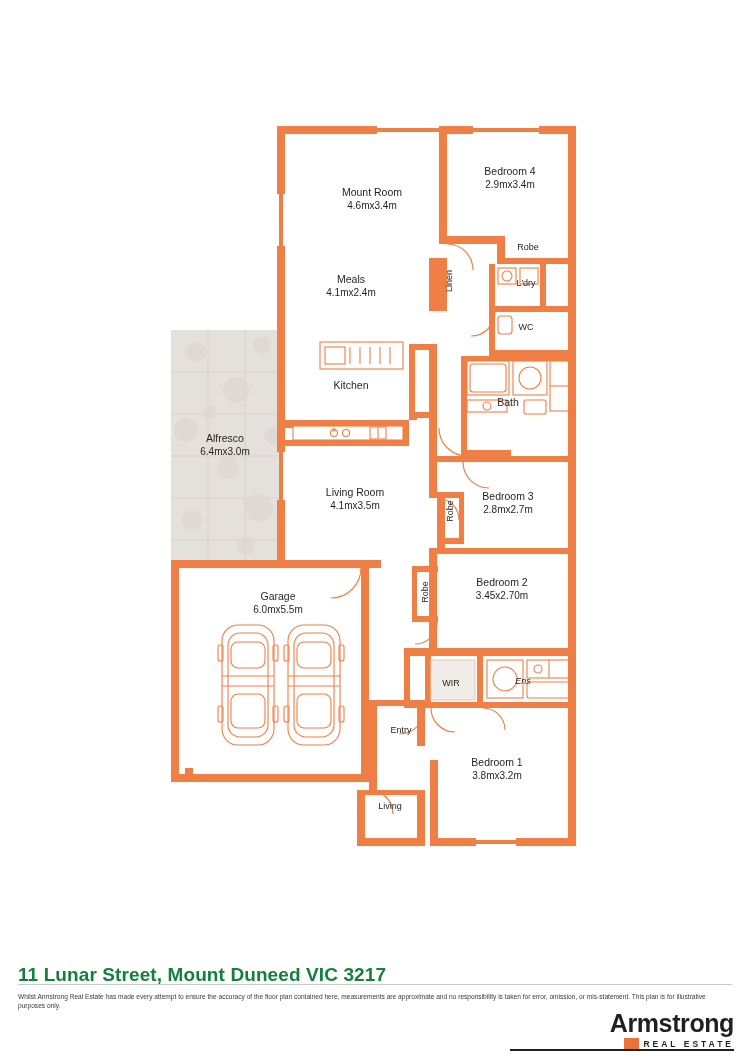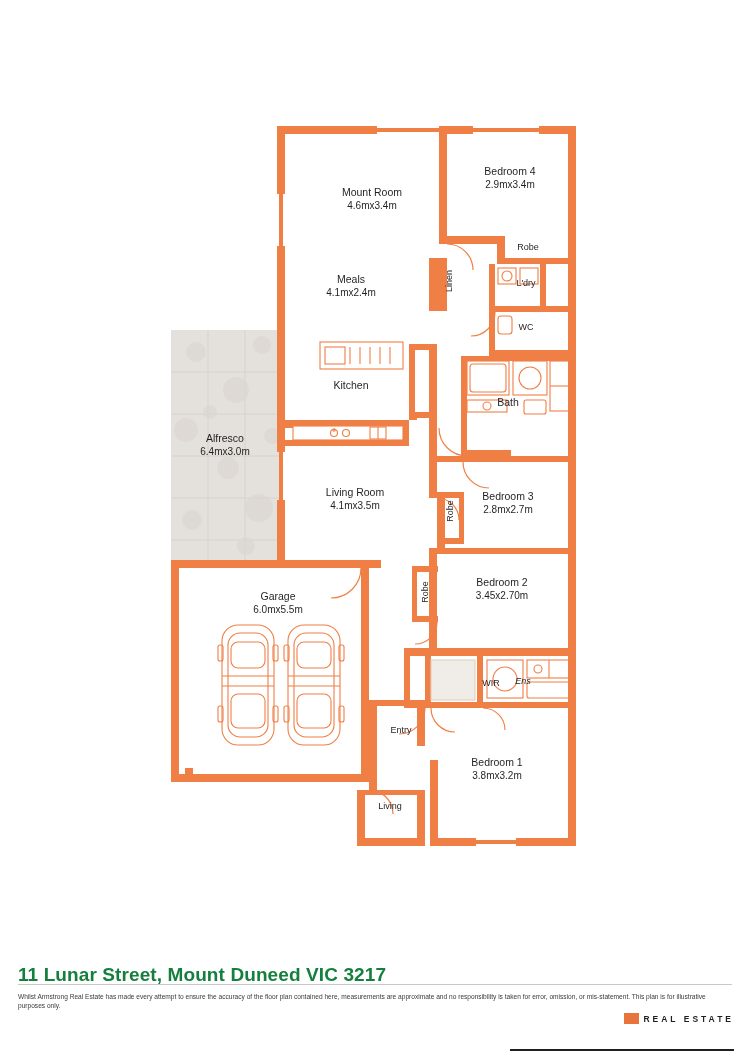--- a/index.html
+++ b/index.html
@@ -286,32 +286,33 @@
 </div>
 
 <div class="room-label" style="left:228px;top:590px;width:100px;">
   <span>Garage</span>
   <span class="dim">6.0mx5.5m</span>
 </div>
 
 <div class="small-label" style="left:503px;top:242px;width:50px;">Robe</div>
 <div class="small-label" style="left:501px;top:278px;width:50px;">L'dry</div>
 <div class="small-label" style="left:501px;top:322px;width:50px;">WC</div>
-<div class="small-label" style="left:426px;top:678px;width:50px;padding-left:40px;">WIR</div>
+<div class="small-label" style="left:426px;top:678px;width:50px;">WIR</div>
 <div class="small-label" style="left:498px;top:676px;width:50px;font-style:italic;">Ens</div>
 <div class="small-label" style="left:376px;top:725px;width:50px;">Entry</div>
 <div class="small-label" style="left:365px;top:801px;width:50px;">Living</div>
 
 <div class="vert-label" style="left:433px;top:276px;width:32px;text-align:center;">Linen</div>
 <div class="vert-label" style="left:434px;top:506px;width:32px;text-align:center;">Robe</div>
 <div class="vert-label" style="left:409px;top:587px;width:32px;text-align:center;">Robe</div>
 
 <div class="footer-rule"></div>
 <div class="disclaimer">Whilst Armstrong Real Estate has made every attempt to ensure the accuracy of the floor plan contained here, measurements are approximate and no responsibility is taken for error, omission, or mis-statement. This plan is for illustrative purposes only.</div>
 <div class="address">11 Lunar Street, Mount Duneed VIC 3217</div>
 
 <div class="logo">
+  <div class="logo-top">Armstrong</div>
   <div class="logo-bot">
     <div class="logo-swatch"></div>
     <div class="txt">REAL ESTATE</div>
   </div>
   <div class="logo-underline"></div>
 </div>
 
 </body></html>

